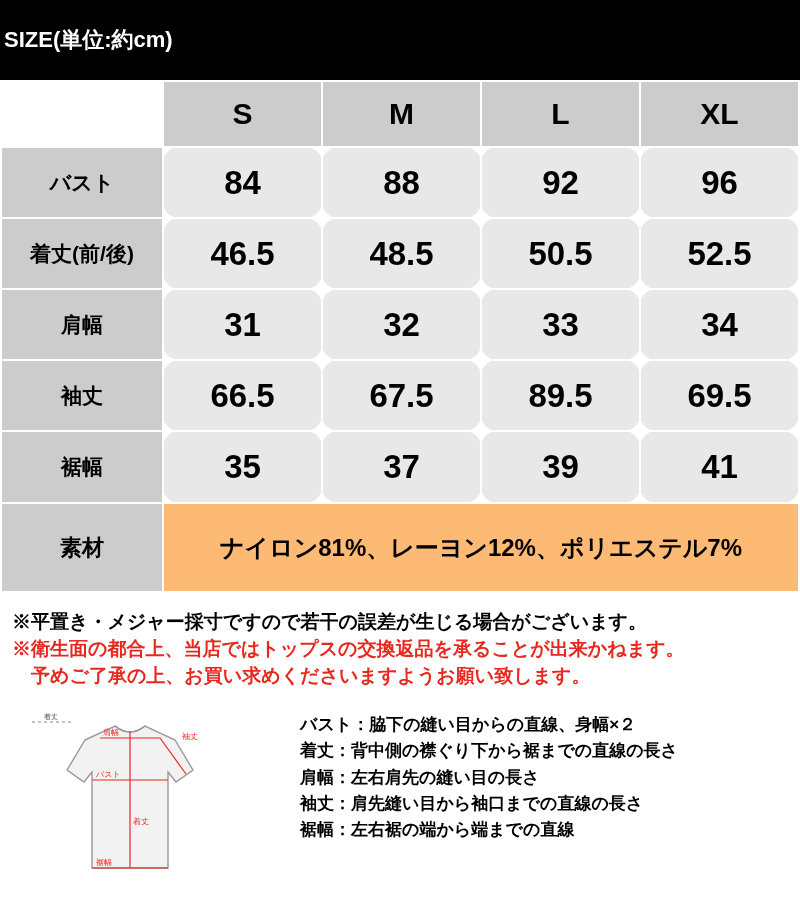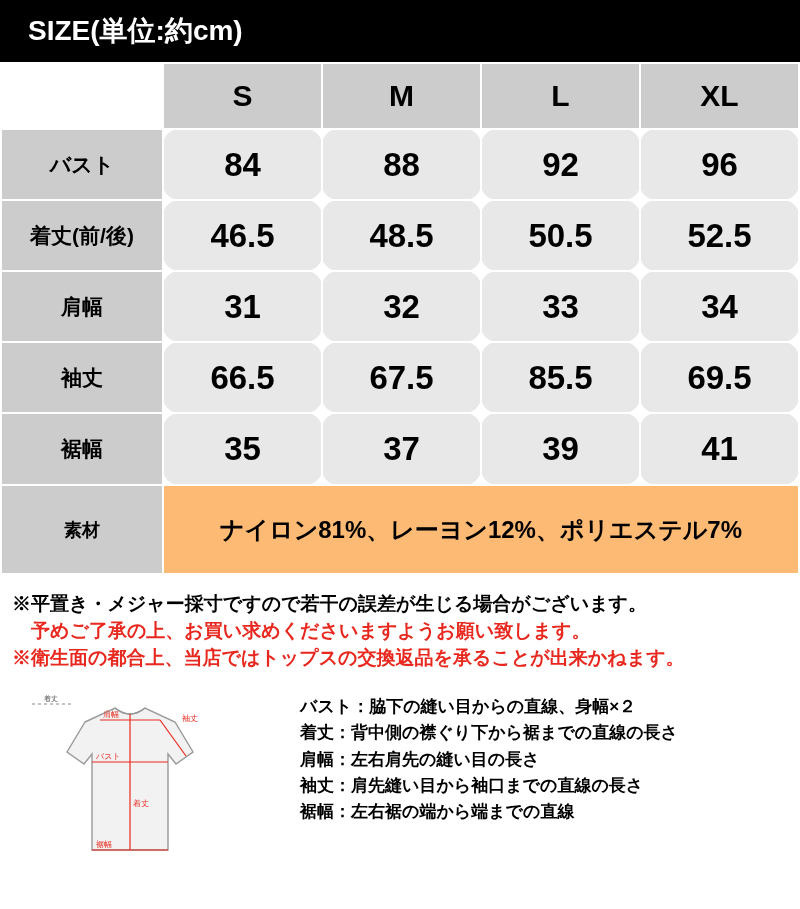--- a/index.html
+++ b/index.html
@@ -13,26 +13,26 @@
     font-family: "Liberation Sans", sans-serif;
     color: #000000;
     position: relative;
     overflow: hidden;
   }
 
   
   .size-header {
     background: #000000;
     color: #ffffff;
-    height: 62px;
+    height: 80px;
     display: flex;
     align-items: center;
-    padding-left: 28px;
+    padding-left: 4px;
     box-sizing: border-box;
-    font-size: 28px;
+    font-size: 22px;
     font-weight: bold;
     letter-spacing: 0px;
   }
 
   
   table.size-table {
     border-collapse: collapse;
     width: 800px;
     table-layout: fixed;
   }
@@ -65,21 +65,21 @@
   .row-val {
     background: #e8e8e8;
     font-size: 33px;
     border-radius: 16px;
   }
   .r-h-71 { height: 71px; }
   .r-h-72 { height: 72px; }
 
   .material-label {
     background: #cccccc;
-    font-size: 18px;
+    font-size: 22px;
     font-weight: bold;
     height: 85px;
   }
   .material-val {
     background: #fdba74;
     font-size: 24px;
     font-weight: bold;
     height: 85px;
   }
 
@@ -171,43 +171,43 @@
       <td class="row-val">31</td>
       <td class="row-val">32</td>
       <td class="row-val">33</td>
       <td class="row-val">34</td>
     </tr>
 
     <tr class="r-h-71">
       <td class="row-label">袖丈</td>
       <td class="row-val">66.5</td>
       <td class="row-val">67.5</td>
-      <td class="row-val">85.5</td>
+      <td class="row-val">89.5</td>
       <td class="row-val">69.5</td>
     </tr>
 
     <tr class="r-h-72">
       <td class="row-label">裾幅</td>
       <td class="row-val">35</td>
       <td class="row-val">37</td>
       <td class="row-val">39</td>
       <td class="row-val">41</td>
     </tr>
 
     <tr>
       <td class="material-label">素材</td>
       <td class="material-val" colspan="4">ナイロン81%、レーヨン12%、ポリエステル7%</td>
     </tr>
   </tbody>
 </table>
 
 <div class="notes">
   <div class="note-line note-black">※平置き・メジャー採寸ですので若干の誤差が生じる場合がございます。</div>
+  <div class="note-line note-red">※衛生面の都合上、当店ではトップスの交換返品を承ることが出来かねます。</div>
   <div class="note-line note-red note-indent">予めご了承の上、お買い求めくださいますようお願い致します。</div>
-  <div class="note-line note-red">※衛生面の都合上、当店ではトップスの交換返品を承ることが出来かねます。</div>
 </div>
 
 <div class="bottom">
 
   <div class="diagram">
     <svg width="290" height="180" viewBox="0 0 290 180">
 
       <path d="M75 32 L105 18 Q120 30 135 18 L165 32 L183 62 L166 74 L158 64 L158 160 L82 160 L82 64 L74 74 L57 62 Z" fill="#f2f2f2" stroke="#999999" stroke-width="1.4"></path>
 
       <path d="M105 18 Q120 30 135 18" fill="none" stroke="#999999" stroke-width="1.4"></path>

